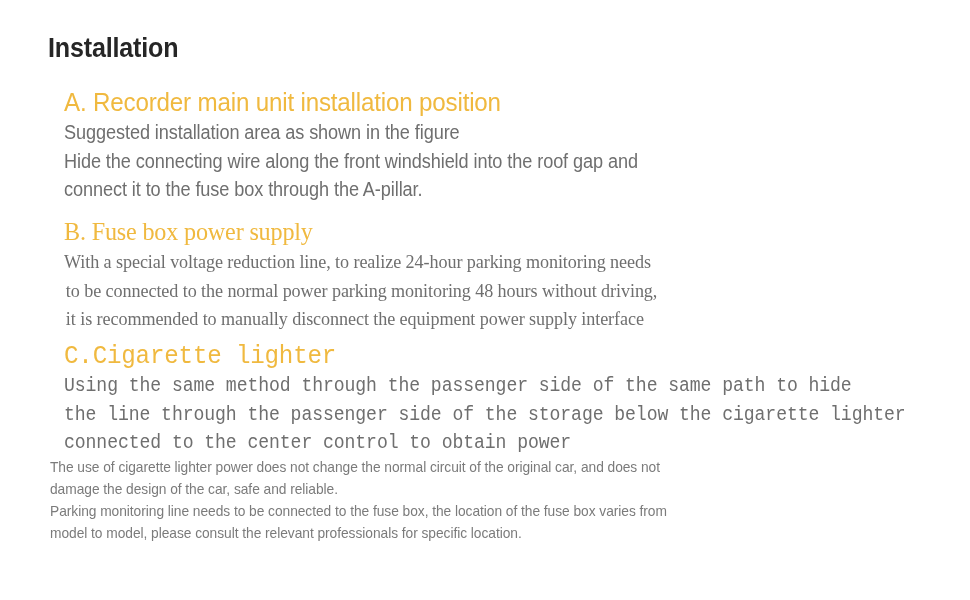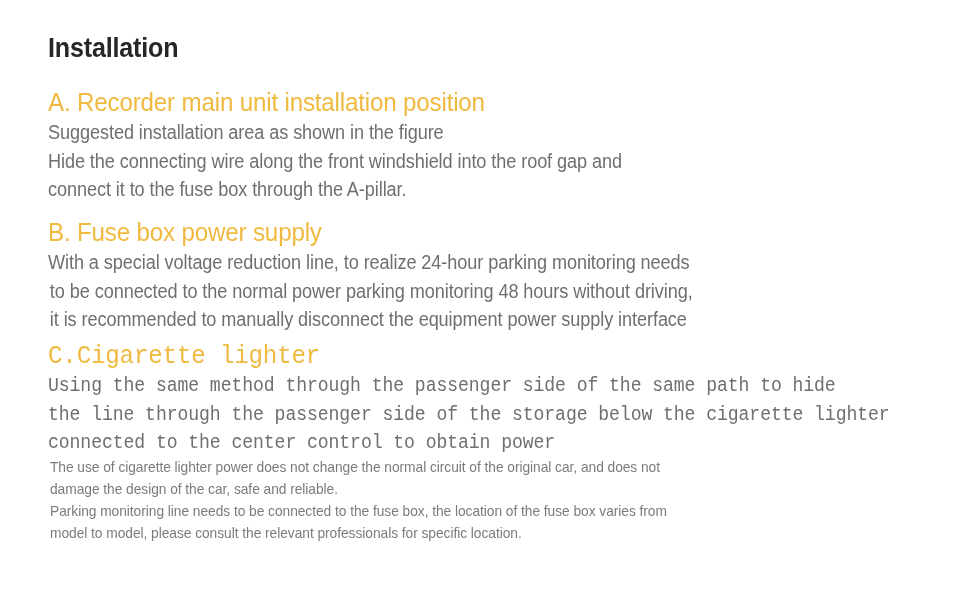--- a/index.html
+++ b/index.html
@@ -29,21 +29,21 @@
     font-weight: bold;
     color: #262626;
     letter-spacing: -0.2px;
     line-height: 1.05;
     white-space: nowrap;
     transform: scaleX(0.93);
     transform-origin: left center;
   }
   .section {
     position: absolute;
-    left: 48px;
+    left: 64px;
     width: 900px;
   }
   .section-heading {
     color: #f0b93f;
     font-size: 26px;
     font-weight: normal;
     line-height: 1.08;
     letter-spacing: -0.2px;
     white-space: nowrap;
     transform: scaleX(0.93);
@@ -72,21 +72,21 @@
     letter-spacing: -0.05px;
     white-space: nowrap;
     transform: scaleX(0.95);
     transform-origin: left center;
   }
   .indent-1 { padding-left: 2px; }
 
   
   #section-a { top: 88px; }
   #section-a .section-heading { margin-bottom: 2px; }
-  #section-b { top: 218px; }
+  #section-b { top: 218px; font-family: Liberation Serif, serif; }
   #section-b .section-heading { margin-bottom: 2px; }
   #section-c { top: 342px; font-family: Liberation Mono, monospace; }
   #section-c .section-heading { margin-bottom: 2px; }
 </style>
 </head>
 <body>
 
 <div class="page">
 
   <div class="page-title">Installation</div>

